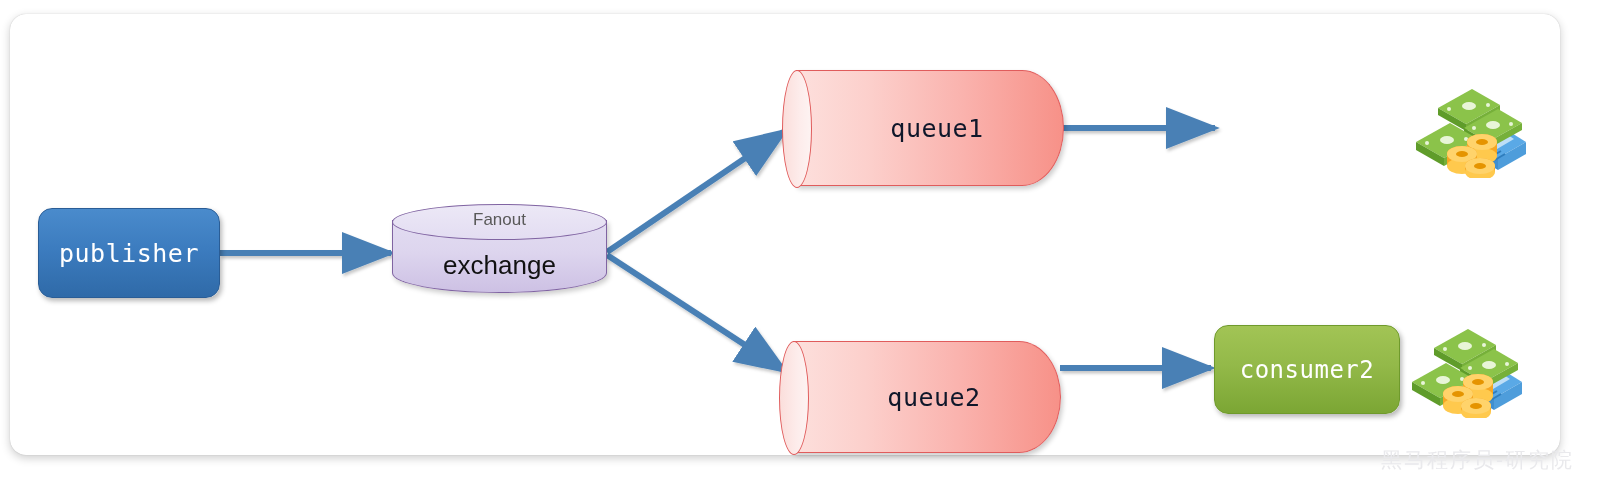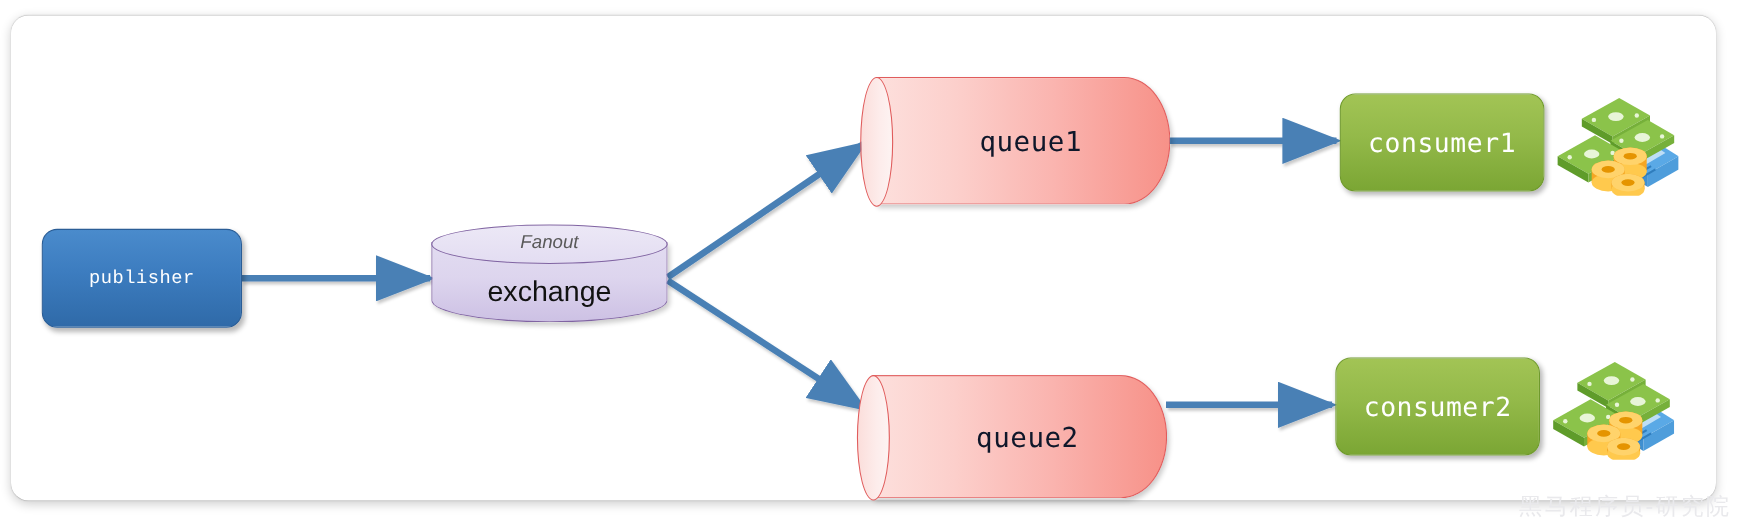--- a/index.html
+++ b/index.html
@@ -118,21 +118,20 @@
     position: absolute;
     left: 0; right: 0; top: 2px;
     height: 28px;
     display: flex;
     align-items: center;
     justify-content: center;
     z-index: 3;
     color: #595959;
     font-family: "Liberation Sans", sans-serif;
     font-size: 17px;
-    font-style: italic;
   }
   .cyl-v .v-label {
     position: absolute;
     left: 0; right: 0; top: 34px; bottom: 0;
     display: flex;
     align-items: center;
     justify-content: center;
     z-index: 3;
     color: #111111;
     font-family: "Liberation Sans", sans-serif;
@@ -185,21 +184,21 @@
 
       <g filter="url(#softshadow)" fill="none" stroke="#4a80b5" stroke-width="6" marker-end="url(#ah)">
         <line x1="220" y1="253" x2="391" y2="253"></line>
         <line x1="607" y1="252" x2="785" y2="131"></line>
         <line x1="607" y1="255" x2="785" y2="371"></line>
         <line x1="1063" y1="128" x2="1215" y2="128"></line>
         <line x1="1060" y1="368" x2="1211" y2="368"></line>
       </g>
     </svg>
 
-    <div class="node rect-node rect-blue" style="left:38px; top:208px; width:180px; height:88px; font-size:17px;font-family:Liberation Mono, monospace;">
+    <div class="node rect-node rect-blue" style="left:38px; top:208px; width:180px; height:88px; font-size:25px;">
       <span>publisher</span>
     </div>
 
     <div class="cyl-v" style="left:392px; top:204px; width:215px; height:89px;">
       <div class="v-body"></div>
       <div class="v-top"></div>
       <div class="v-toplabel">Fanout</div>
       <div class="v-label">exchange</div>
     </div>
 
@@ -208,23 +207,20 @@
       <div class="cap"></div>
       <div class="label">queue1</div>
     </div>
 
     <div class="cyl-h red" style="left:779px; top:310px; width:282px; height:112px;margin-top:31px;">
       <div class="body"></div>
       <div class="cap"></div>
       <div class="label">queue2</div>
     </div>
 
-    <div class="node rect-node rect-green" style="left:1218px; top:85px; width:184px; height:87px; font-size:24px;">
-      <span>consumer1</span>
-    </div>
 
     <div class="node rect-node rect-green" style="left:1214px; top:325px; width:184px; height:87px; font-size:24px;">
       <span>consumer2</span>
     </div>
 
     <svg class="money-icon" style="left:1414px; top:86px;" width="112" height="92" viewBox="0 0 112 92" xmlns="http://www.w3.org/2000/svg">
 
       <g>
         <path d="M68 62 L96 46 L112 56 L84 72 Z" fill="#5aa9e6"></path>
         <path d="M68 62 L84 72 L84 84 L68 74 Z" fill="#3f8fd0"></path>

